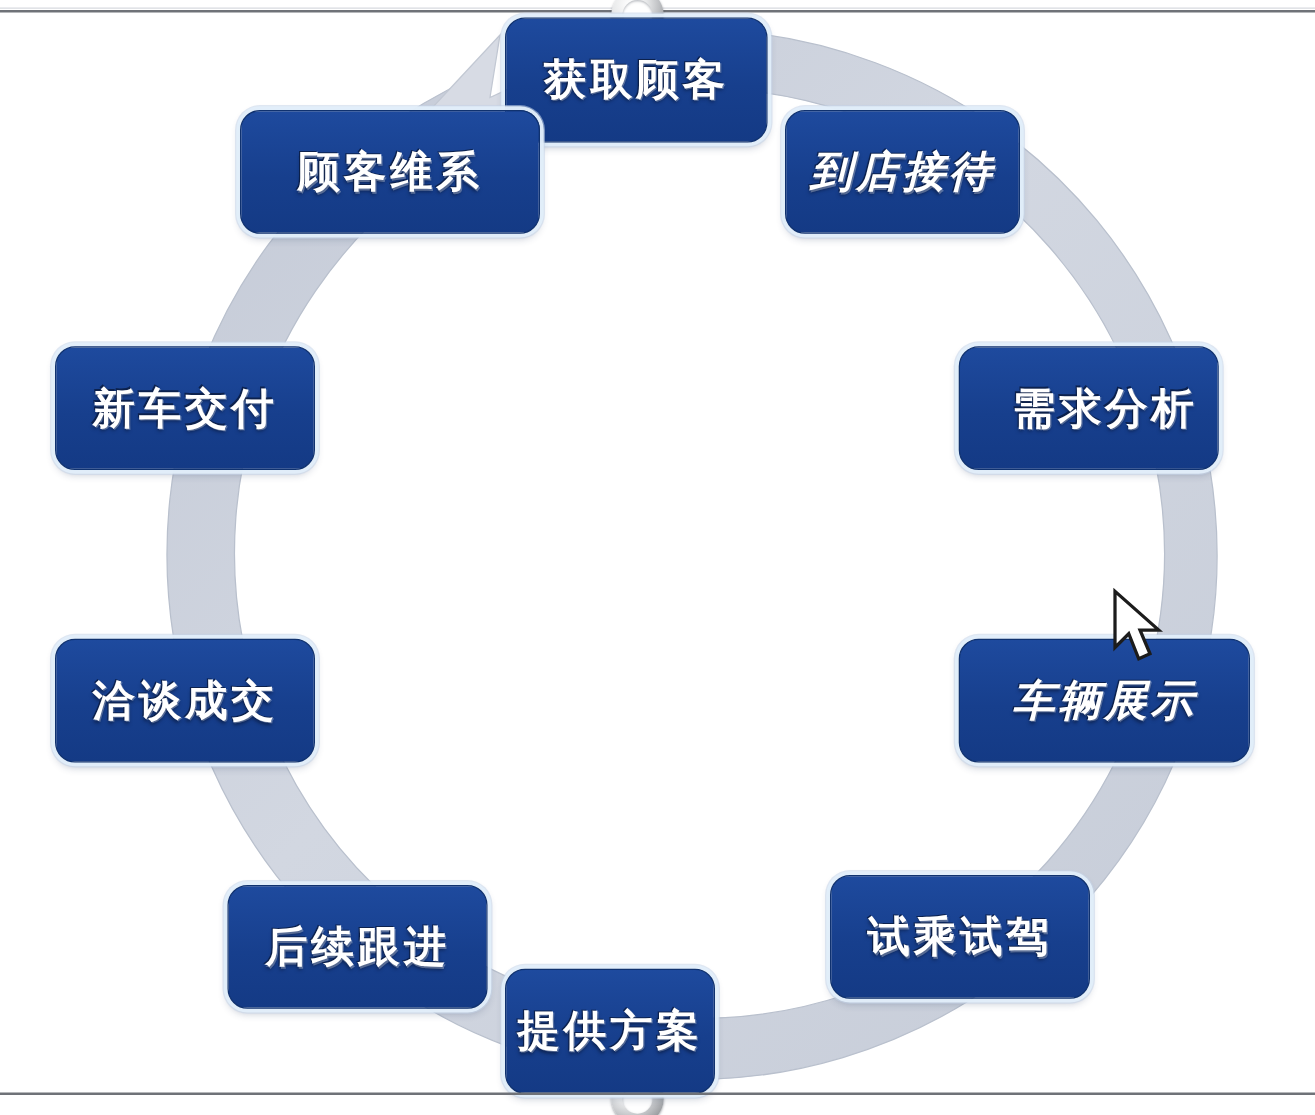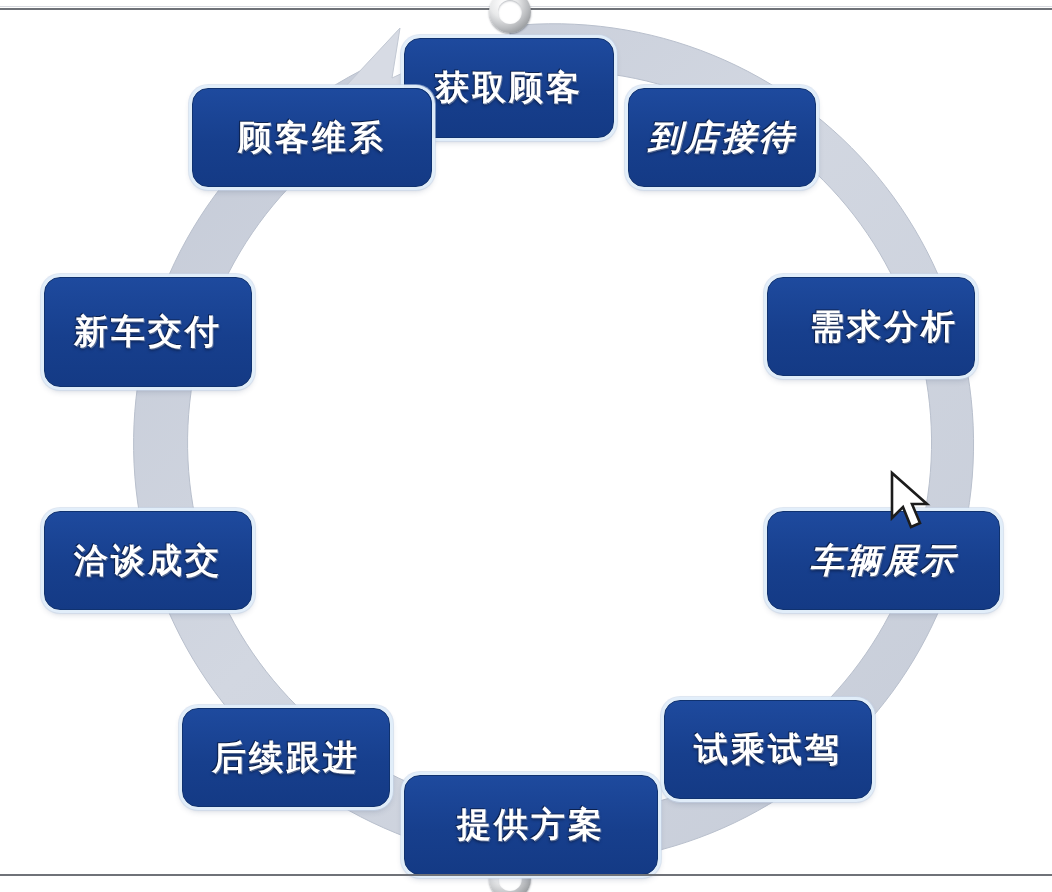--- a/index.html
+++ b/index.html
@@ -121,53 +121,53 @@
              L 392 78
              L 418 66
              L 382 132
              L 366 100
              Z" fill="#d7dbe4" stroke="#c2c8d3" stroke-width="1"></path>
   </svg>
 
   <div class="hinge" style="left:489px; top:-9px; width:42px; height:42px;"></div>
   <div class="hinge" style="left:489px; top:858px; width:42px; height:42px;"></div>
 
-  <div class="node" style="left:404px; top:14px; width:210px; height:100px;margin-top:24px;">
+  <div class="node" style="left:404px; top:14px; width:210px; height:100px;">
     <span class="node-label">获取顾客</span>
   </div>
 
   <div class="node" style="left:628px; top:88px; width:188px; height:99px;font-style:italic;">
     <span class="node-label">到店接待</span>
   </div>
 
   <div class="node" style="left:767px; top:277px; width:208px; height:99px;padding-left:26px;">
     <span class="node-label">需求分析</span>
   </div>
 
   <div class="node" style="left:767px; top:511px; width:233px; height:99px;font-style:italic;">
     <span class="node-label">车辆展示</span>
   </div>
 
   <div class="node" style="left:628px; top:700px; width:208px; height:99px;margin-left:36px;">
     <span class="node-label">试乘试驾</span>
   </div>
 
-  <div class="node" style="left:404px; top:775px; width:254px; height:100px;">
+  <div class="node" style="left:404px; top:775px; width:168px; height:100px;">
     <span class="node-label">提供方案</span>
   </div>
 
   <div class="node" style="left:182px; top:708px; width:208px; height:99px;">
     <span class="node-label">后续跟进</span>
   </div>
 
   <div class="node" style="left:44px; top:511px; width:208px; height:99px;">
     <span class="node-label">洽谈成交</span>
   </div>
 
-  <div class="node" style="left:44px; top:277px; width:208px; height:110px;">
+  <div class="node" style="left:44px; top:277px; width:208px; height:99px;">
     <span class="node-label">新车交付</span>
   </div>
 
   <div class="node" style="left:192px; top:88px; width:240px; height:99px;">
     <span class="node-label">顾客维系</span>
   </div>
 
   <svg class="cursor-svg" style="left:888px; top:470px;" width="46" height="62" viewBox="0 0 46 62">
     <path d="M 4 3 L 4 48 L 15 37 L 23 57 L 32 53 L 24 34 L 39 34 Z" fill="#ffffff" stroke="#1c1c1c" stroke-width="2.6" stroke-linejoin="miter"></path>
   </svg>

